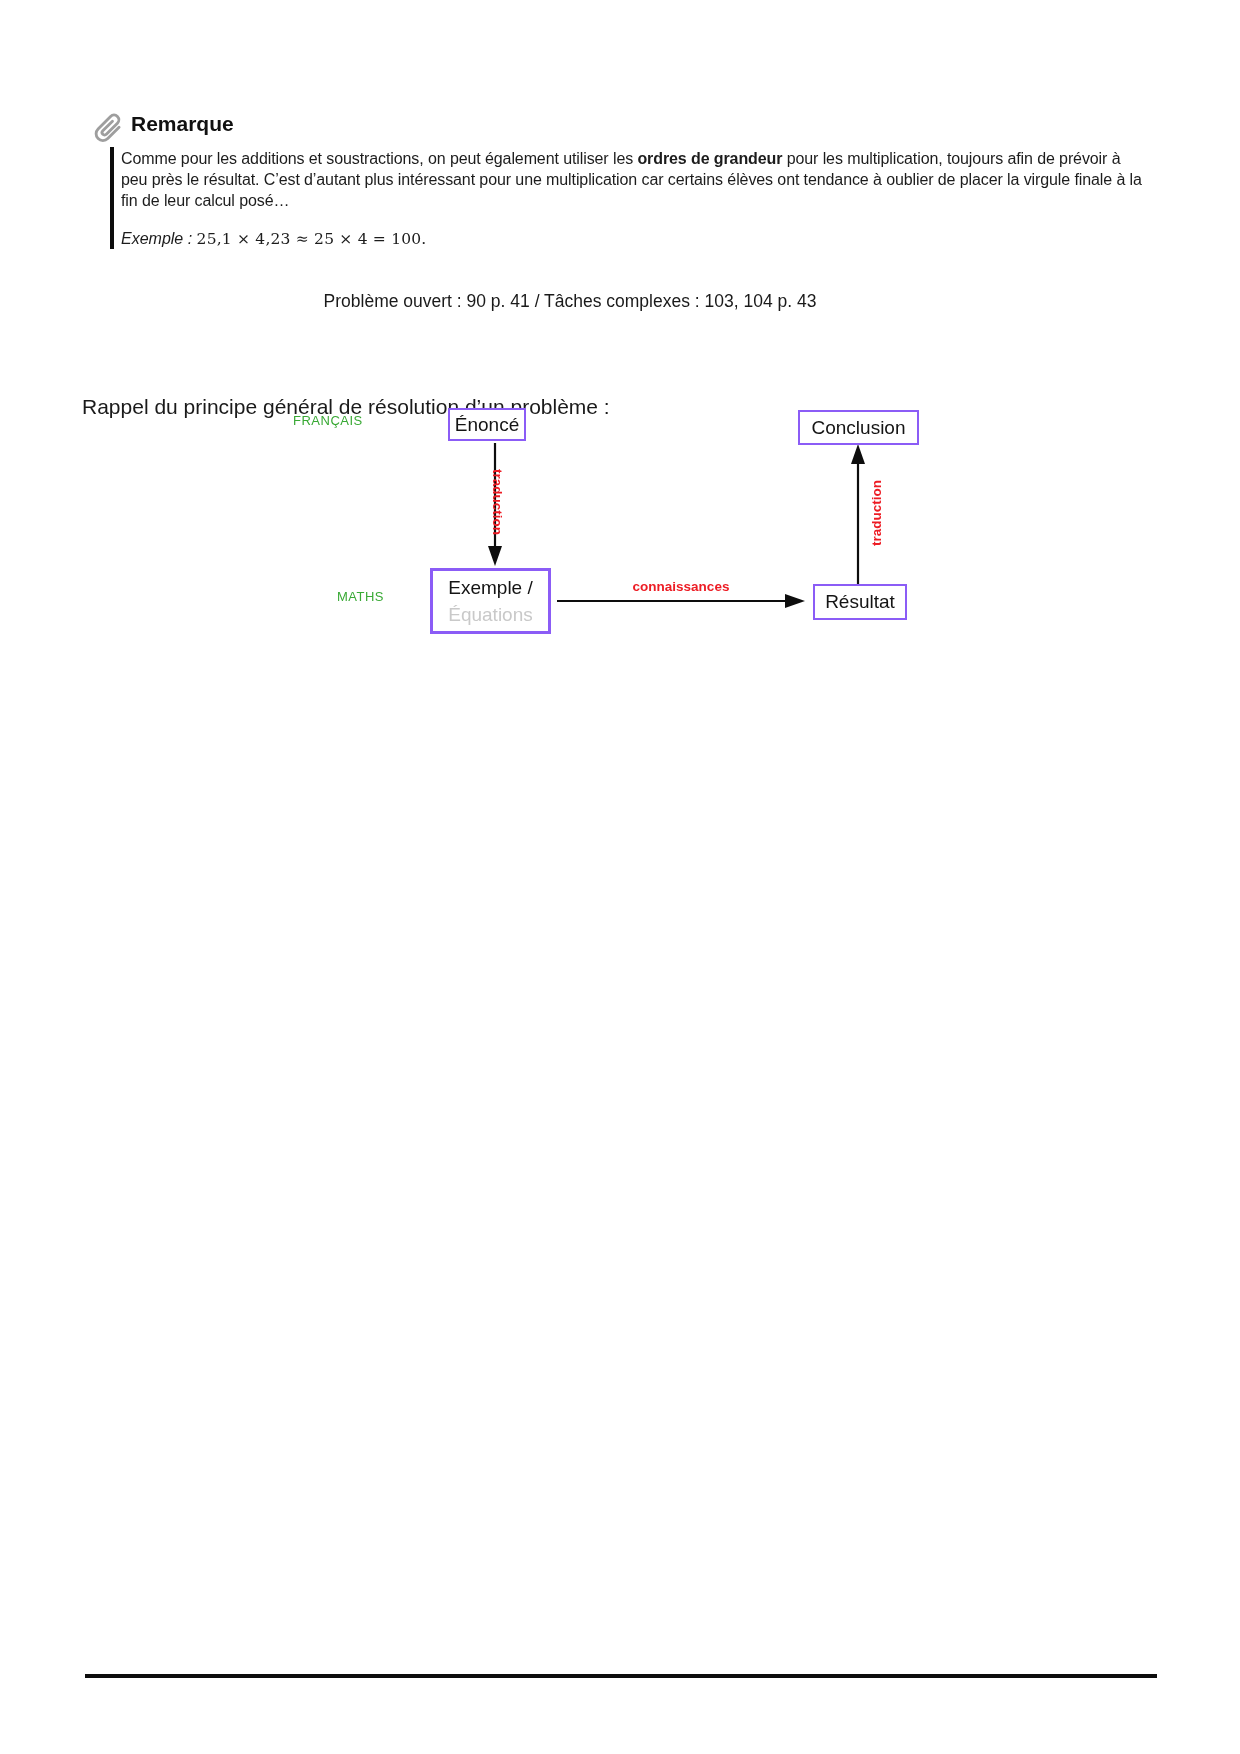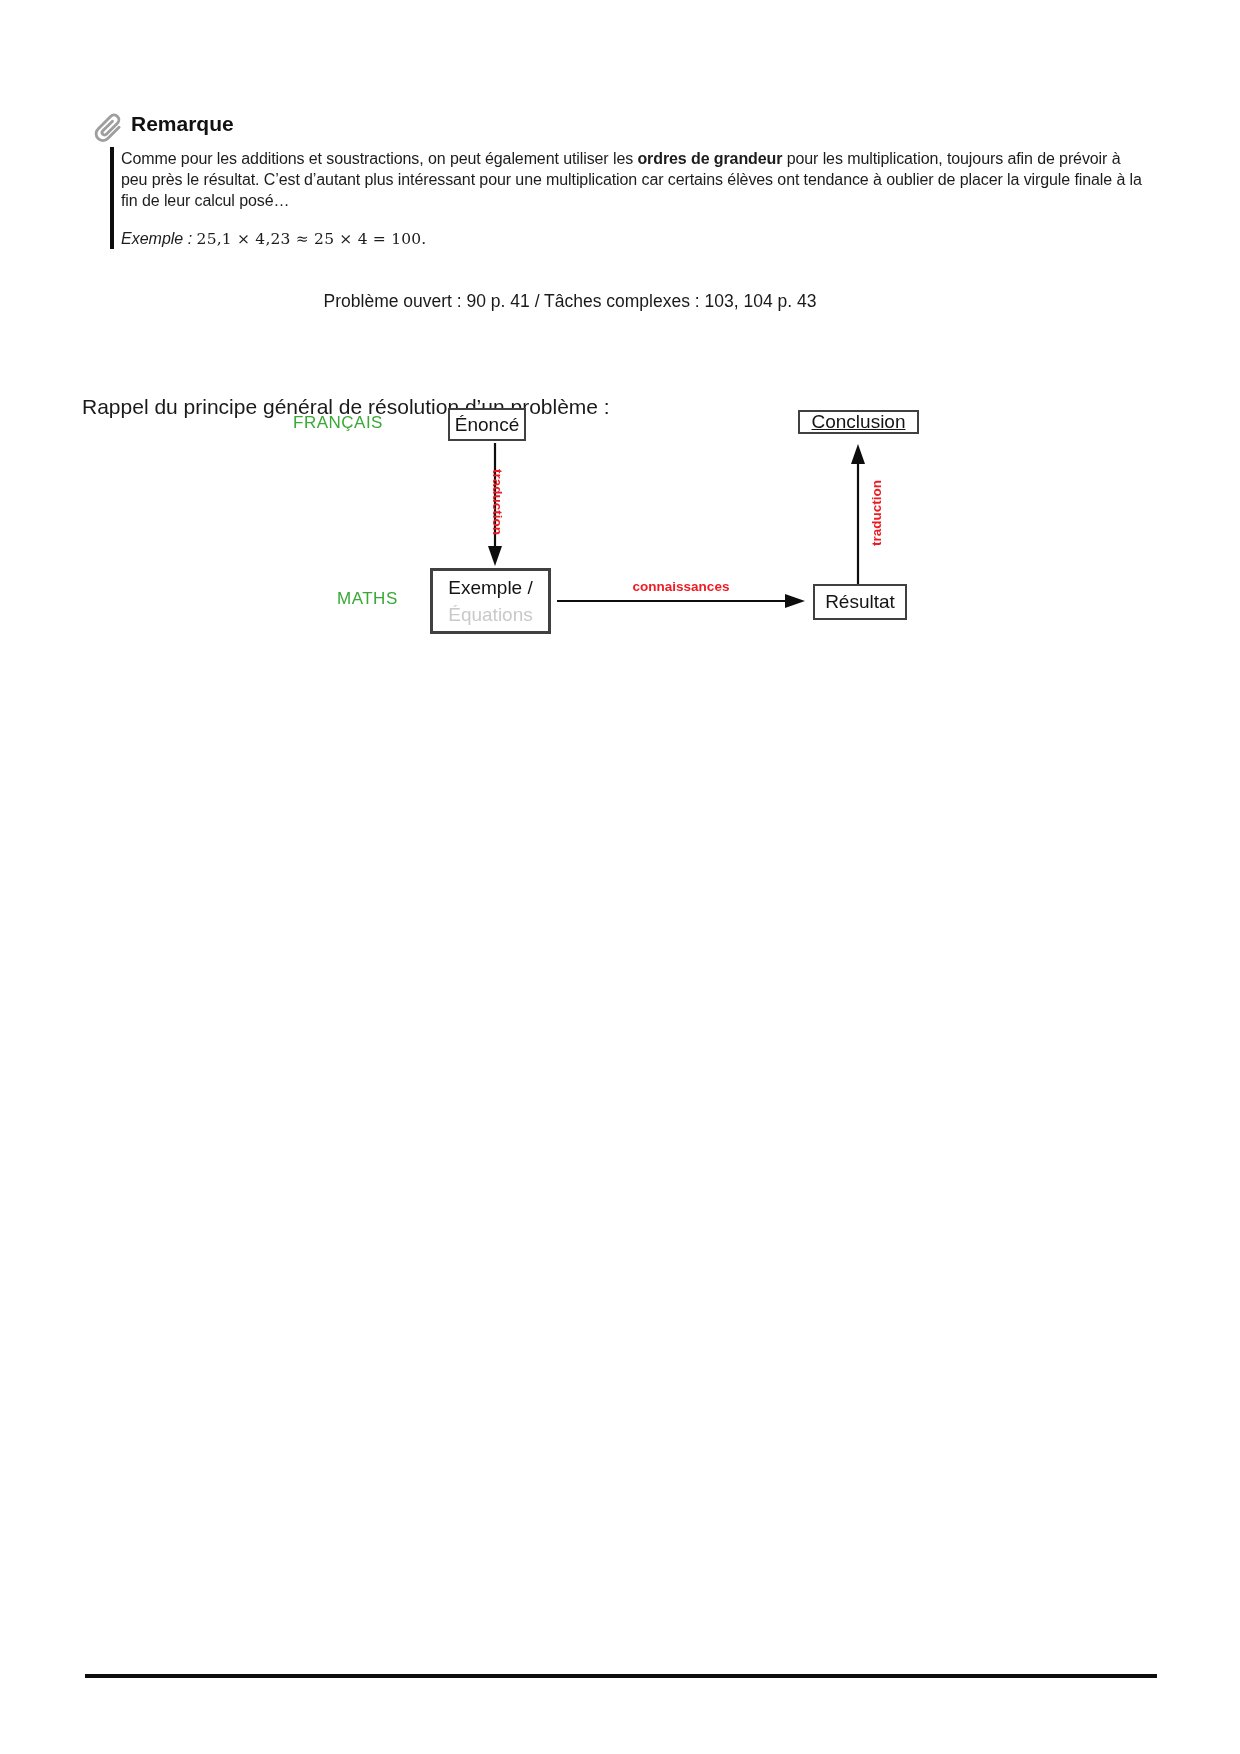--- a/index.html
+++ b/index.html
@@ -59,35 +59,35 @@
   
   .diagram {
     position: absolute; left: 280px; top: 400px;
     width: 660px; height: 250px;
   }
   .diagram svg.arrows {
     position: absolute; left: 0; top: 0;
   }
   .row-label {
     position: absolute;
-    font-size: 17px; letter-spacing: 0.5px;
+    font-size: 13px; letter-spacing: 0.5px;
     color: #39a935;
   }
   .row-label.francais { left: 13px; top: 13px; }
   .row-label.maths   { left: 57px; top: 189px; text-align: center; }
   .dbox {
     position: absolute;
-    border: 2px solid #404040;
+    border: 2px solid #8b5cf6;
     background: #ffffff;
     display: flex; align-items: center; justify-content: center;
     font-size: 19px; color: #141414;
     text-align: center;
   }
   .dbox.enonce     { left: 168px; top: 8px;   width: 78px;  height: 33px; }
-  .dbox.conclusion { left: 518px; top: 10px;  width: 121px; height: 24px; text-decoration: underline; }
+  .dbox.conclusion { left: 518px; top: 10px;  width: 121px; height: 35px; }
   .dbox.calculs    { left: 150px; top: 168px; width: 121px; height: 66px;
                      border-width: 3px; flex-direction: column; line-height: 27px; }
   .dbox.resultat   { left: 533px; top: 184px; width: 94px;  height: 36px; }
   .calculs-line2 { color: #c9c9c9; text-align: center; }
   .arrow-label {
     position: absolute;
     font-size: 13.5px; font-weight: bold; color: #ed1c24;
     width: 140px; height: 16px; line-height: 16px;
     text-align: center;
   }

